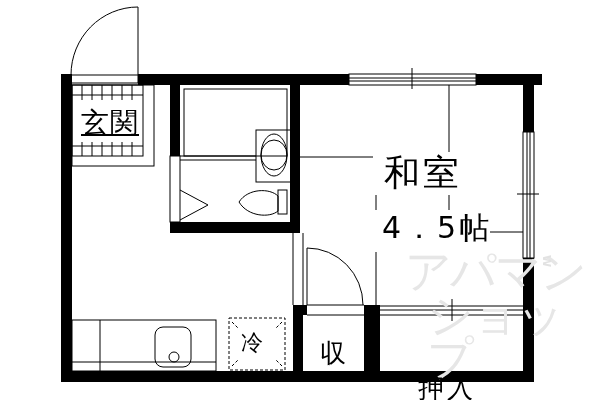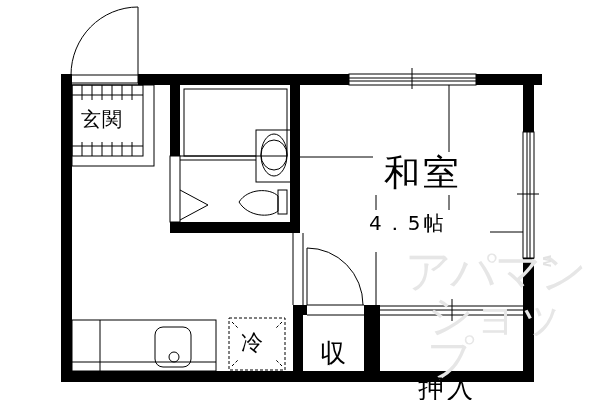--- a/index.html
+++ b/index.html
@@ -1,21 +1,21 @@
 <!DOCTYPE html>
 <html><head>
 <meta charset="utf-8">
 <style>
   html, body { margin: 0; padding: 0; background: #ffffff; }
   body { width: 600px; height: 400px; overflow: hidden; position: relative; font-family: "DejaVu Sans", sans-serif; }
   #plan { position: absolute; left: 0; top: 0; width: 600px; height: 400px; }
   .lbl { position: absolute; color: #000; font-family: "DejaVu Sans", sans-serif; white-space: nowrap; line-height: 1; }
-  .lbl-genkan { left: 81px; top: 109px; font-size: 20px; letter-spacing: 1px; }
+  .lbl-genkan { left: 81px; top: 109px; font-size: 28px; letter-spacing: 1px; text-decoration: underline; }
   .lbl-washitsu { left: 384px; top: 155px; font-size: 36px; letter-spacing: 3px; }
-  .lbl-size { left: 369px; top: 213px; font-size: 20px; letter-spacing: 3px; }
+  .lbl-size { left: 382px; top: 213px; font-size: 30px; letter-spacing: 3px; }
   .lbl-fridge { left: 241px; top: 332px; font-size: 22px; }
   .lbl-storage { left: 320px; top: 340px; font-size: 26px; }
   .lbl-closet { left: 418px; top: 333px; font-size: 26px; letter-spacing: 3px; margin-top: 42px; }
   .watermark { position: absolute; left: 405px; top: 250px; color: #e6e6e6; font-size: 46px; font-weight: normal; letter-spacing: -2px; line-height: 0.95; pointer-events: none; }
   .watermark .sub { display: block; padding-left: 22px; }
   .watermark-small { position: absolute; left: 540px; top: 255px; color: #e2e2e2; font-size: 11px; font-weight: bold; writing-mode: vertical-rl; }
 </style>
 </head>
 <body>
 

